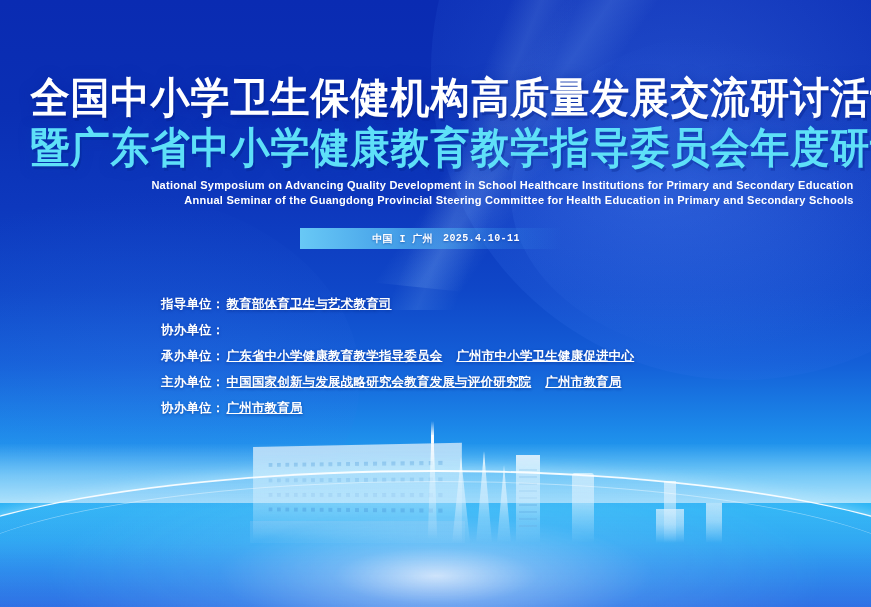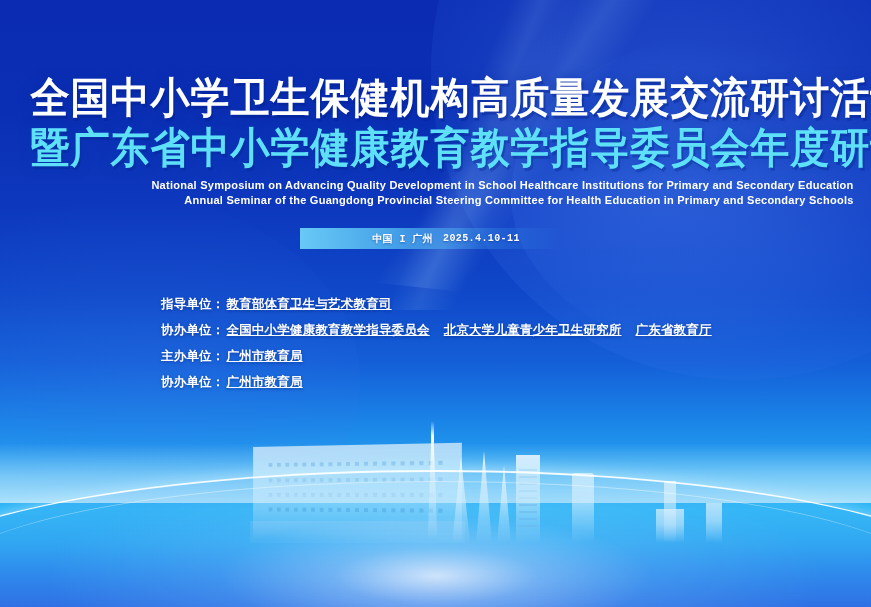--- a/index.html
+++ b/index.html
@@ -331,29 +331,32 @@
 
   <div class="orgs">
       <div class="org-row">
         <span class="org-label">指导单位：</span>
         <span class="org-values">
           <span>教育部体育卫生与艺术教育司</span>
         </span>
       </div>
       <div class="org-row">
         <span class="org-label">协办单位：</span>
+      </div>
+      <div class="org-row">
+        <span class="org-label">承办单位：</span>
         <span class="org-values">
-          <span>全国中小学健康教育教学指导委员会</span>
-          <span>北京大学儿童青少年卫生研究所</span>
-          <span>广东省教育厅</span>
+          <span>广东省中小学健康教育教学指导委员会</span>
+          <span>广州市中小学卫生健康促进中心</span>
         </span>
       </div>
       <div class="org-row">
         <span class="org-label">主办单位：</span>
         <span class="org-values">
+          <span>中国国家创新与发展战略研究会教育发展与评价研究院</span>
           <span>广州市教育局</span>
         </span>
       </div>
       <div class="org-row">
         <span class="org-label">协办单位：</span>
         <span class="org-values">
           <span>广州市教育局</span>
         </span>
       </div>
     </div>

